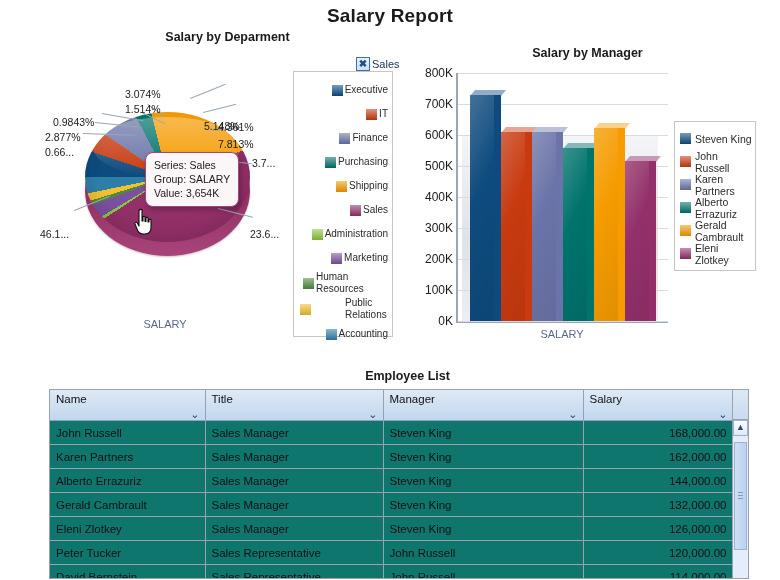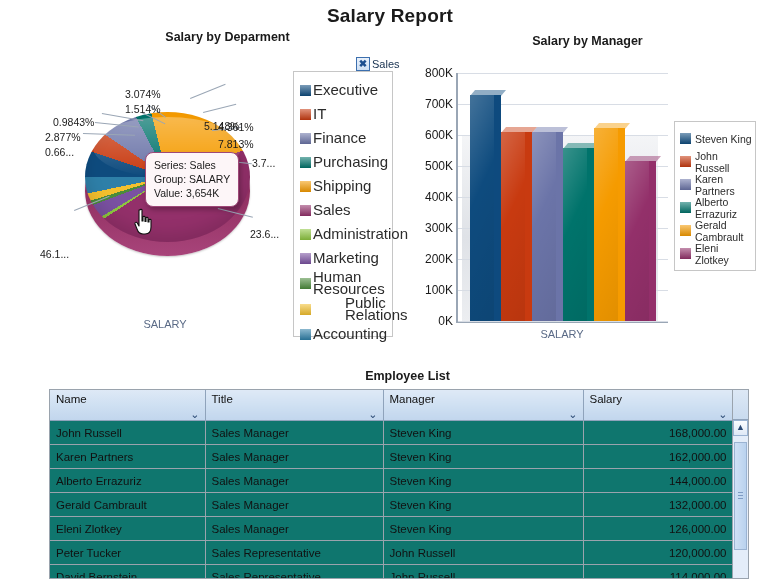--- a/index.html
+++ b/index.html
@@ -28,21 +28,21 @@
     letter-spacing: .2px;
   }
   .panel-title {
     position: absolute;
     font-size: 12.5px;
     font-weight: bold;
     color: #1a1a1a;
     text-align: center;
   }
   #pie-title { left: 120px; top: 30px; width: 215px; }
-  #bar-title { left: 480px; top: 34px; width: 215px; }
+  #bar-title { left: 480px; top: 46px; width: 215px; }
   #table-title { left: 300px; top: 369px; width: 215px; }
 
   
   #pie-panel {
     position: absolute;
     left: 40px; top: 60px;
     width: 250px; height: 285px;
   }
   #pie-wrap {
     position: absolute;
@@ -154,22 +154,23 @@
     border: 1px solid #c6c6c6;
     background: #fff;
     padding: 6px 4px 4px 6px;
     box-sizing: border-box;
   }
   #pie-legend .li {
     display: flex;
     align-items: center;
     gap: 2px;
     height: 24px;
-    font-size: 15px;
+    font-size: 10px;
     color: #2b2b2b;
+    justify-content: flex-end;
   }
   #pie-legend .li.two { height: 26px; }
   .sw {
     width: 11px; height: 11px;
     flex: 0 0 11px;
     border: 0;
   }
   .sw.gl { background-image: linear-gradient(180deg, rgba(255,255,255,.45), rgba(0,0,0,.12)); }
   .li-text { line-height: 12px; }
 
@@ -402,21 +403,21 @@
   <div class="pie-label" style="left:85px;  top:28px;">3.074%</div>
   <div class="pie-label" style="left:85px;  top:43px;">1.514%</div>
   <div class="pie-label" style="left:13px;  top:56px;">0.9843%</div>
   <div class="pie-label" style="left:5px;   top:71px;">2.877%</div>
   <div class="pie-label" style="left:5px;   top:86px;">0.66...</div>
   <div class="pie-label" style="left:164px; top:60px;">5.148%</div>
   <div class="pie-label" style="left:178px; top:61px;">4.361%</div>
   <div class="pie-label" style="left:178px; top:78px;">7.813%</div>
   <div class="pie-label" style="left:212px; top:97px;">3.7...</div>
   <div class="pie-label" style="left:210px; top:168px;">23.6...</div>
-  <div class="pie-label" style="left:0px;   top:168px;margin-top:20px;">46.1...</div>
+  <div class="pie-label" style="left:0px;   top:168px;">46.1...</div>
 
   <div id="pie-tooltip">
     <div>Series: Sales</div>
     <div>Group: SALARY</div>
     <div>Value: 3,654K</div>
   </div>
 
   <svg id="pie-cursor" viewBox="0 0 22 28">
     <path d="M8 2 C8 1 10 1 10 2 L10 13 L11 13 L11 9 C11 8 13 8 13 9 L13 13.5 L14 13.5 L14 10 C14 9 16 9 16 10 L16 14 L17 14 L17 12 C17 11 19 11 19 12 L19 19 C19 24 16 26 13 26 L11 26 C8 26 6 24 5 21 L3 16 C2.5 14.5 4.5 13.5 5.3 15 L7 18 L7 2 Z" fill="#ffffff" stroke="#111111" stroke-width="1.1" stroke-linejoin="round"></path>
   </svg>

